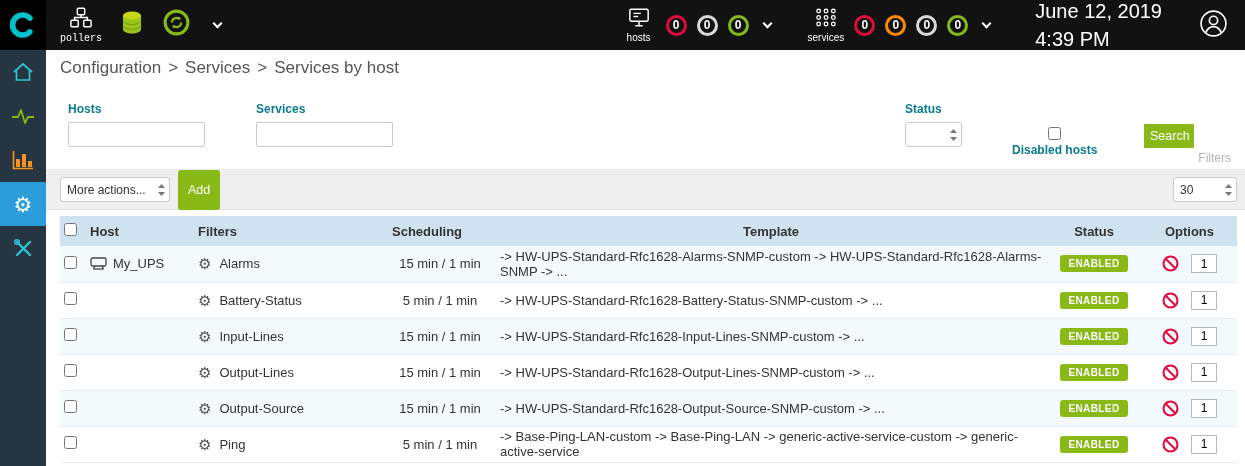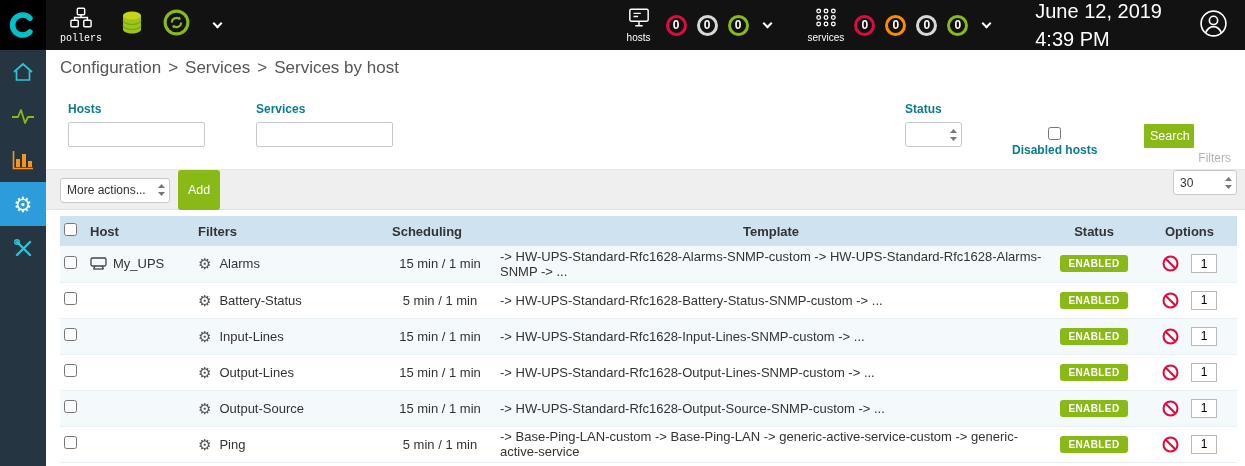--- a/index.html
+++ b/index.html
@@ -40,21 +40,21 @@
   .sel select { appearance: none; -webkit-appearance: none; height: 25px; width: 100%; border: 1px solid #c9c9c9; border-radius: 3px; background: #fff; font-size: 12px; padding: 0 20px 0 6px; font-family: inherit; color: #333; cursor: pointer; }
   .sel-arrows { position: absolute; right: 4px; top: 50%; transform: translateY(-50%); pointer-events: none; display: flex; }
   .fg-hosts { left: 22px; } .fg-services { left: 210px; }
   .fg-templates { left: 400px; } .fg-templates .sel { width: 334px; }
   .fg-status { left: 859px; } .fg-status .sel { width: 57px; }
   .fg-disabled { left: 966px; top: 41px; display: flex; align-items: center; gap: 3px; flex-direction: column; }
   .fg-disabled label { font-size: 12px; font-weight: bold; color: #0b7c8e; cursor: pointer; }
   .search-btn { position: absolute; left: 1098px; top: 38px; width: 50px; height: 24px; background: #88b917; color: #fff; border: none; border-radius: 1px; font-size: 12.5px; font-family: inherit; cursor: pointer; }
   .filters-caption { position: absolute; right: 14px; top: 65px; font-size: 12px; color: #b3b3b3; }
 
-  .actions-bar { height: 40px; background: #efefef; display: flex; align-items: flex-start; padding: 0 8px 0 14px; border-bottom: 1px solid #e2e2e2; }
+  .actions-bar { height: 40px; background: #efefef; display: flex; align-items: center; padding: 0 8px 0 14px; border-bottom: 1px solid #e2e2e2; }
   .actions-left { display: flex; gap: 8px; align-items: center; }
   .actions-left .sel { width: 110px; }
   .add-btn { height: 40px; background: #88b917; color: #fff; border: none; border-radius: 3px; font-size: 12.5px; padding: 0 10px; font-family: inherit; cursor: pointer; }
   .page-size { margin-left: auto; } .page-size .sel { width: 64px; }
 
   .table-area { padding: 6px 8px 0 14px; }
   table { width: 1177px; border-collapse: collapse; font-size: 13px; table-layout: fixed; }
   thead th { background: #cee2ef; height: 30px; color: #333; text-align: left; padding: 0 4px; font-weight: bold; margin-top: 24px; }
   th.c, td.c { text-align: center; }
   th.sch { padding-left: 8px; }

